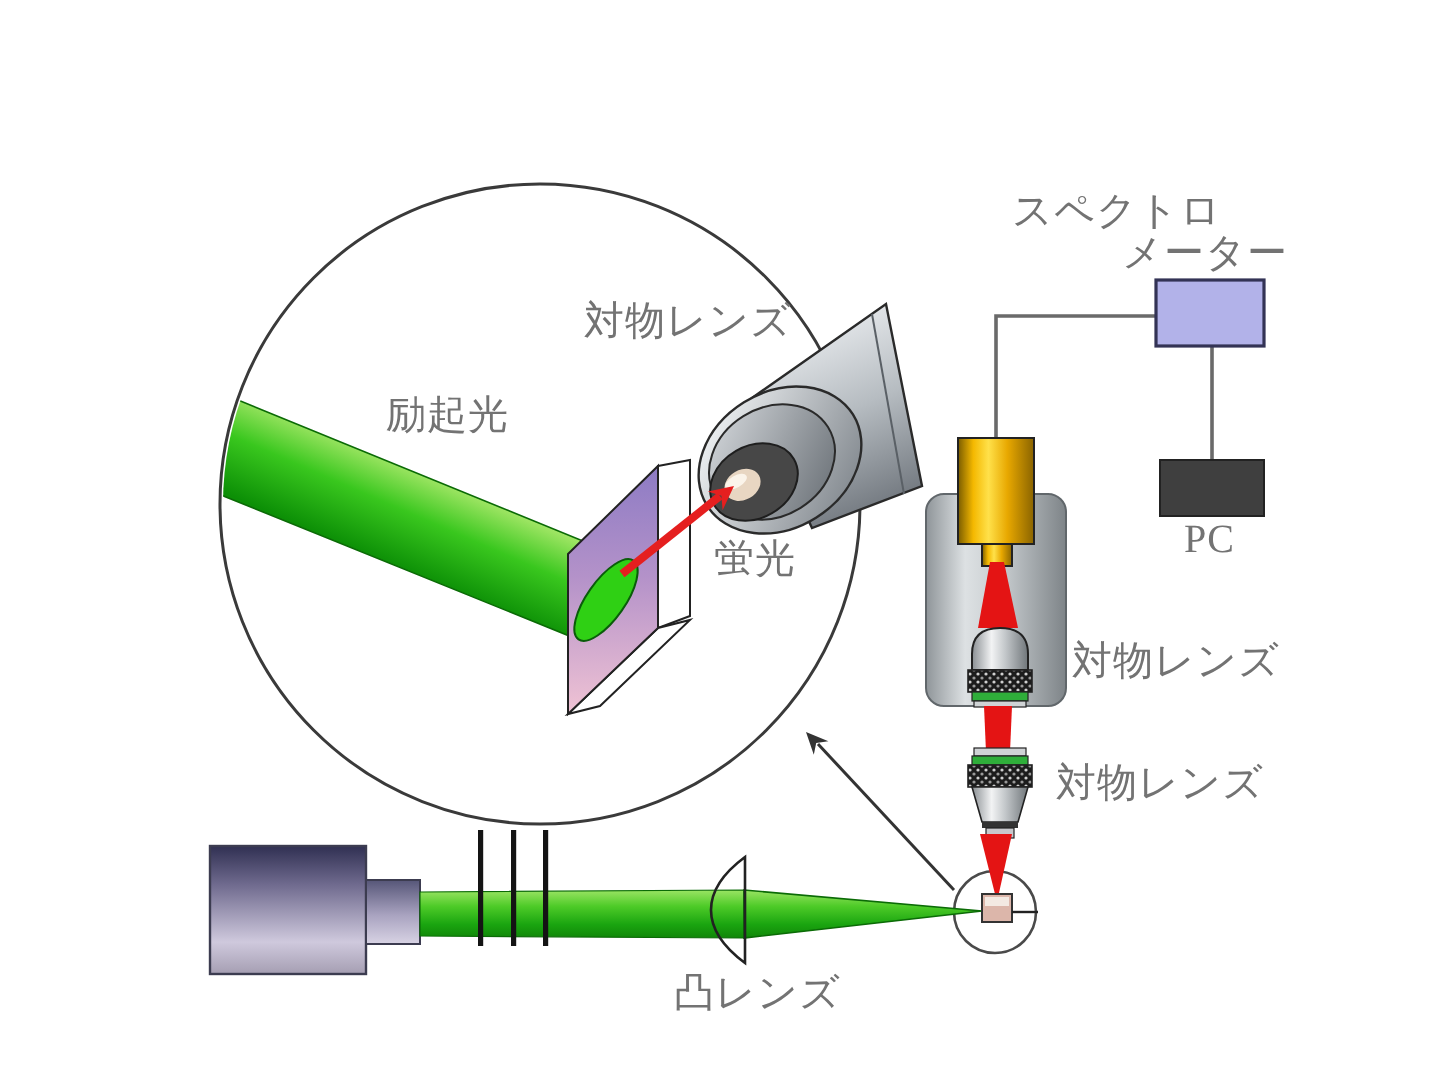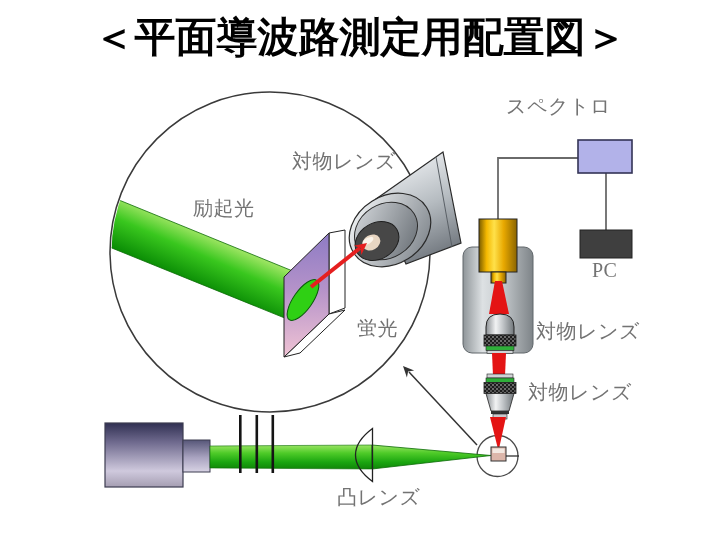--- a/index.html
+++ b/index.html
@@ -196,26 +196,26 @@
     <rect x="492.5" y="448.5" width="12" height="4.5" fill="#f3e9e2"></rect>
     <line x1="506" y1="456" x2="519" y2="456" stroke="#222222" stroke-width="1.2"></line>
   </g>
 
   <g>
     <line x1="477" y1="445" x2="409" y2="372" stroke="#333333" stroke-width="1.5"></line>
     <polygon points="403,366 414.2,370.6 408.1,371.5 406.9,377.4" fill="#333333"></polygon>
   </g>
 </svg>
 
-<div class="title">＜平面導波路測定用配置図＞</div>
 
 <div class="lbl" style="left:506px;top:96px;">スペクトロ</div>
+<div class="lbl" style="left:561px;top:117px;">メーター</div>
 <div class="lbl" style="left:592px;top:260px;text-align:center;">PC</div>
 <div class="lbl" style="left:536px;top:321px;">対物レンズ</div>
 <div class="lbl" style="left:528px;top:382px;">対物レンズ</div>
 
 <div class="lbl" style="left:337px;top:487px;">凸レンズ</div>
 
 <div class="lbl" style="left:292px;top:151px;">対物レンズ</div>
 <div class="lbl" style="left:193px;top:198px;">励起光</div>
-<div class="lbl" style="left:357px;top:270px;margin-top:48px;">蛍光</div>
+<div class="lbl" style="left:357px;top:270px;">蛍光</div>
 
 </div>
 
 </body></html>

